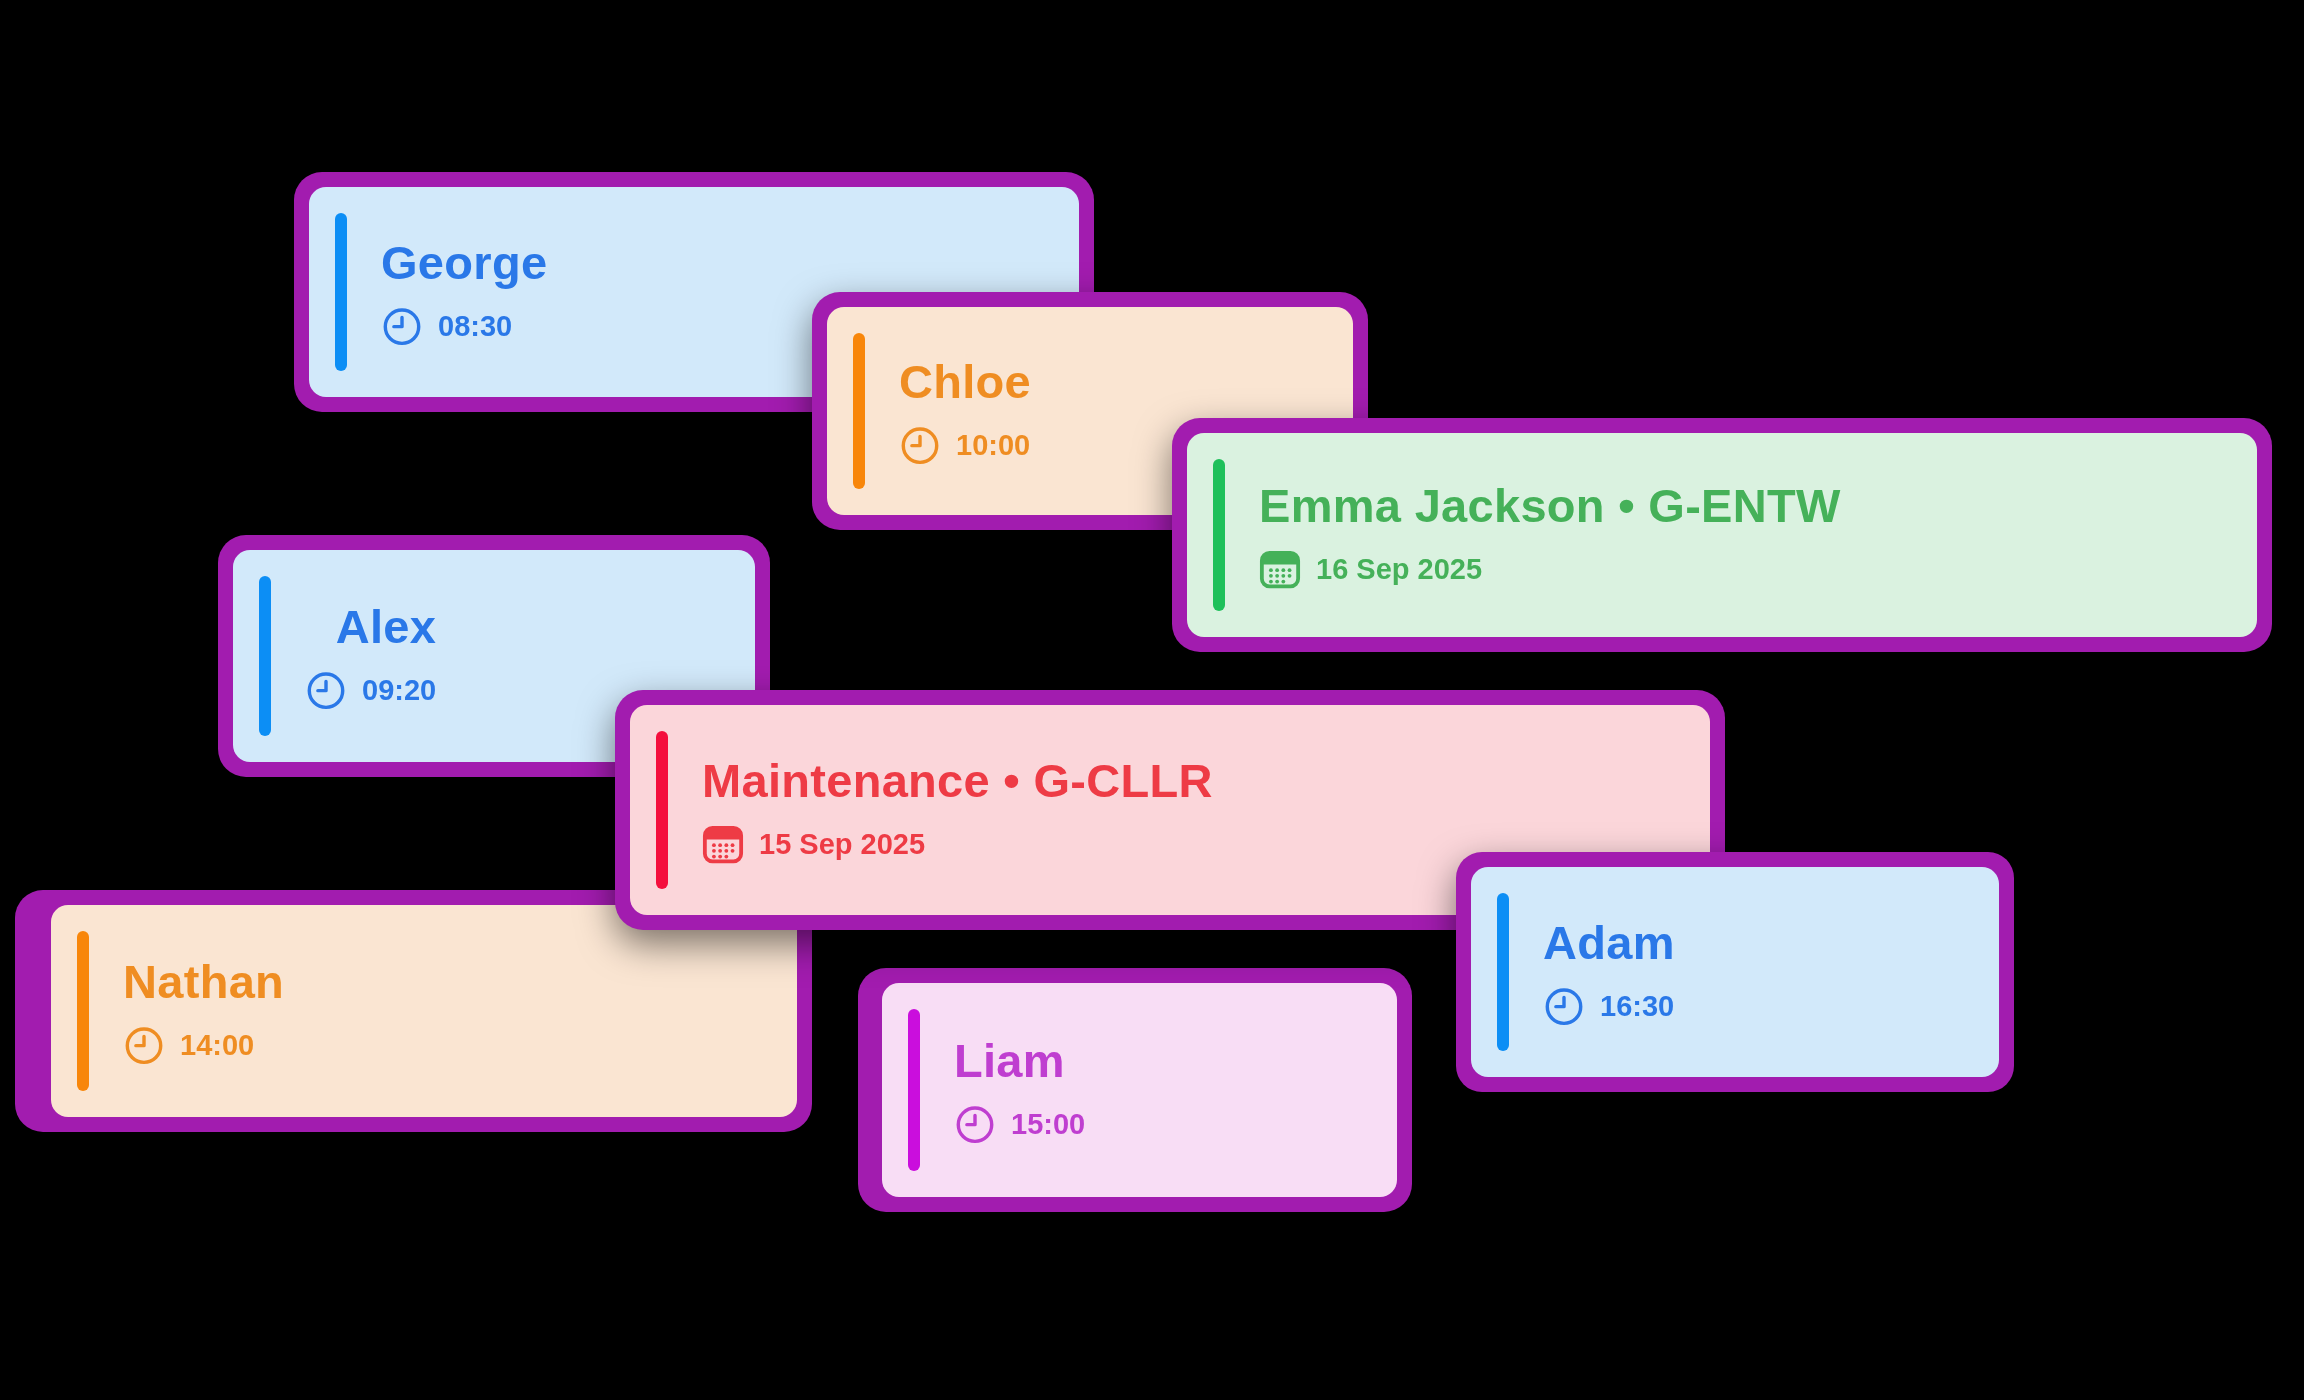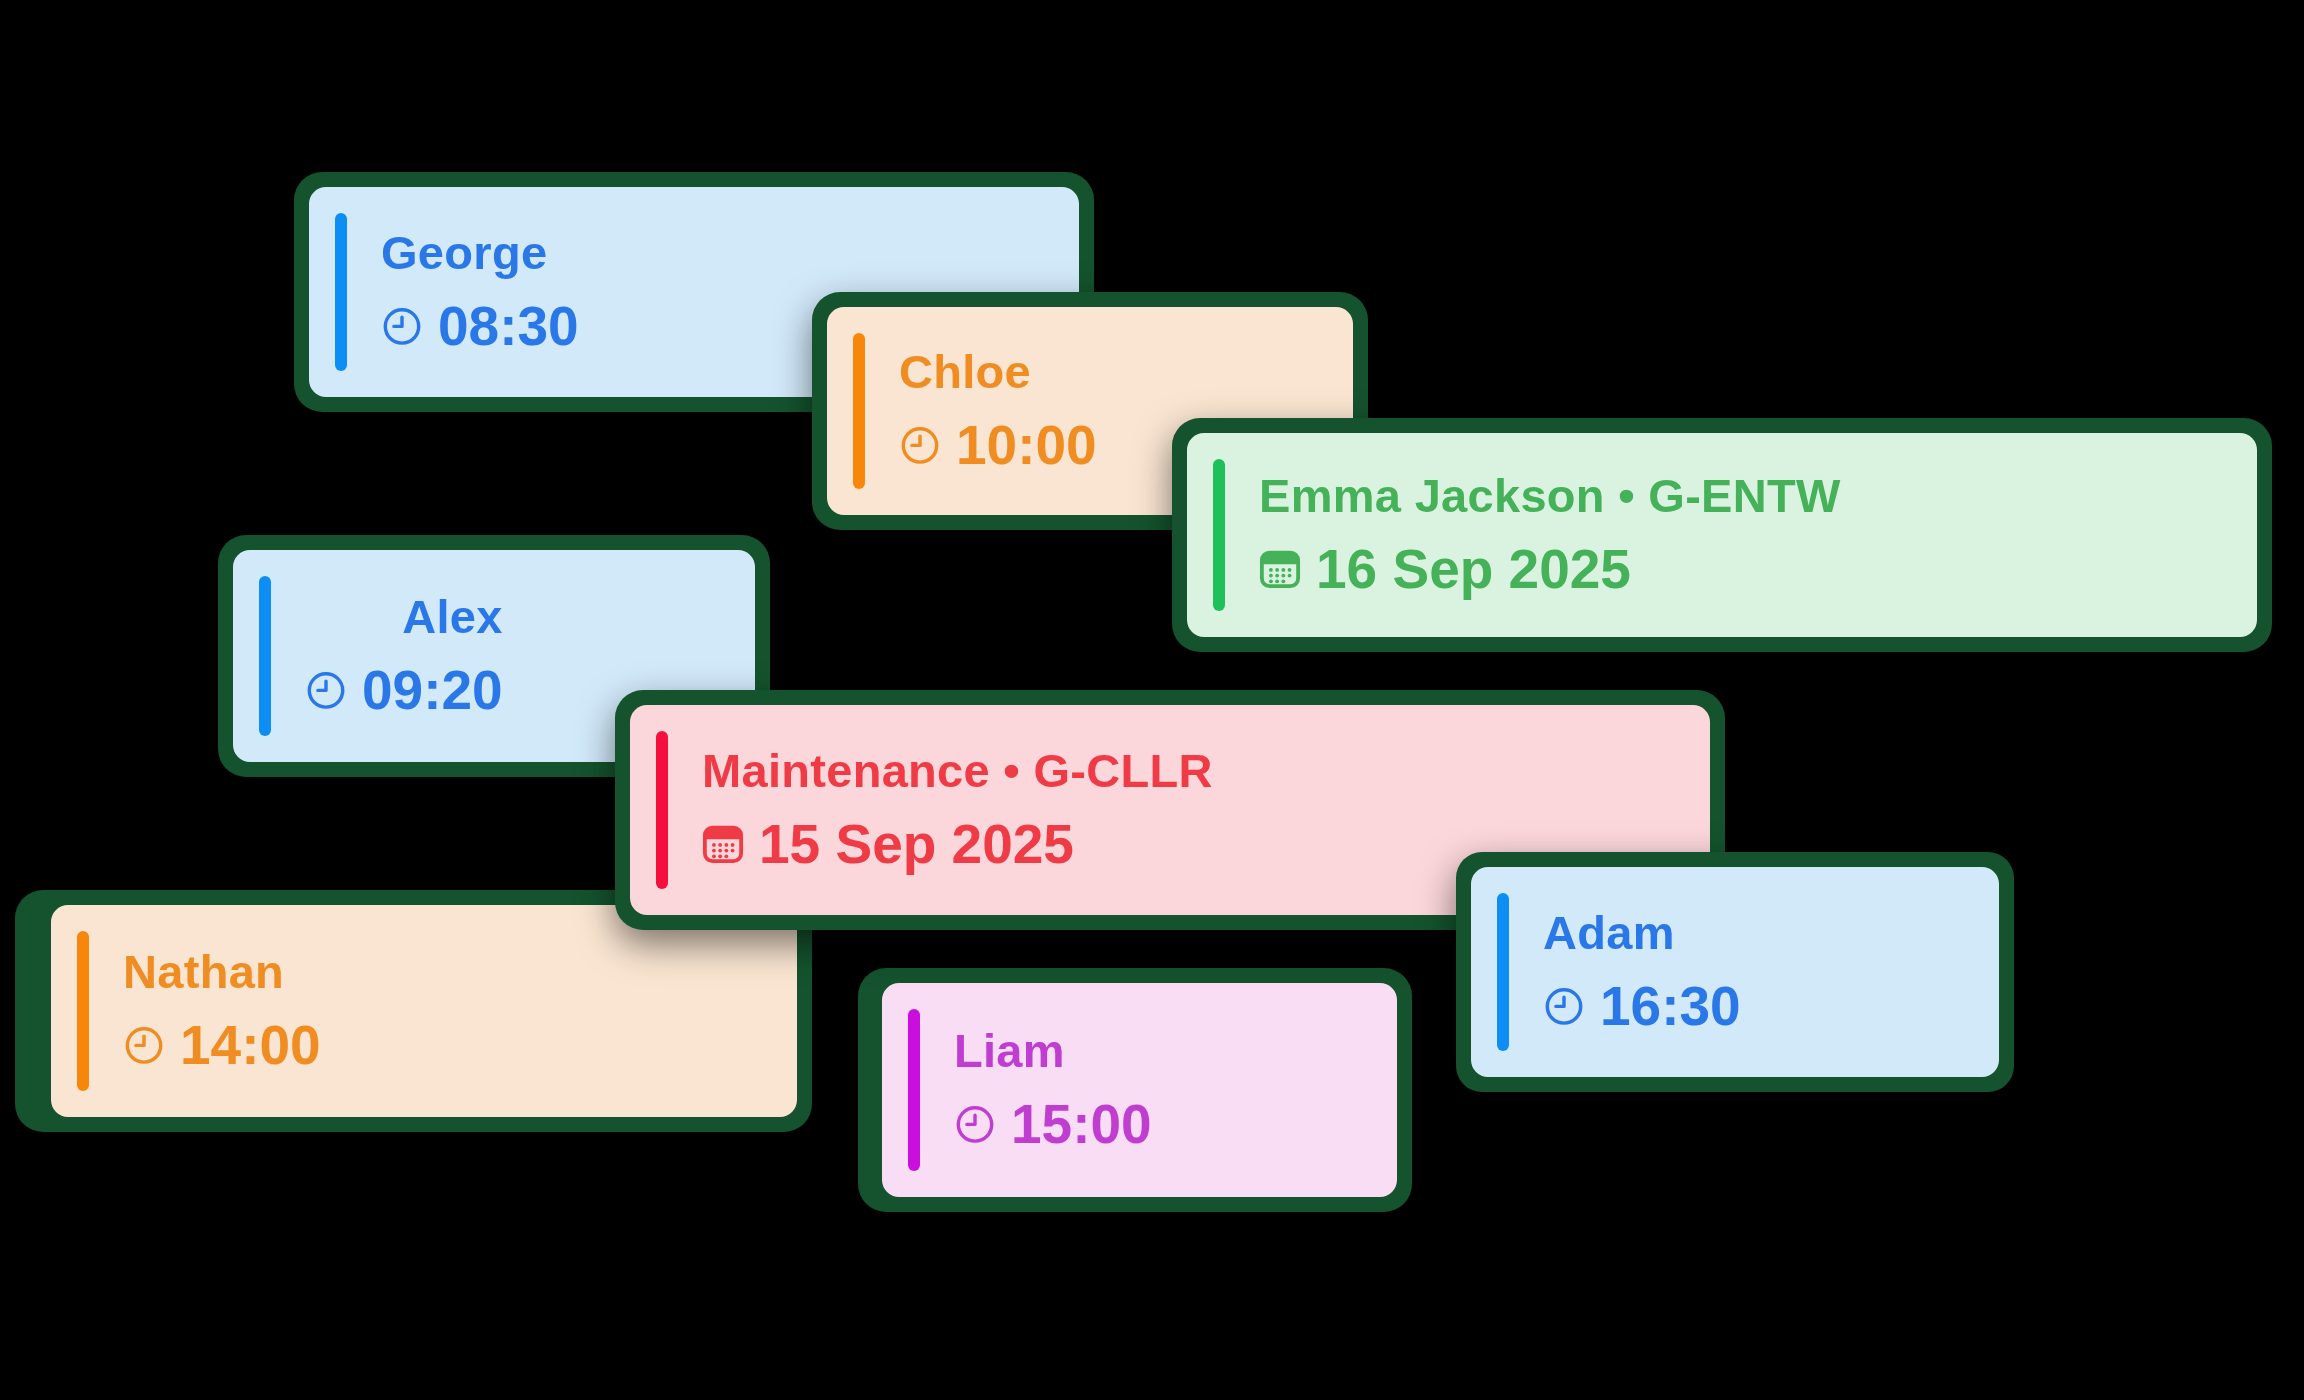--- a/index.html
+++ b/index.html
@@ -4,21 +4,21 @@
 <style>
   html,body{margin:0;padding:0;}
   body{
     width:2304px;height:1400px;
     background:#000000;
     position:relative;overflow:hidden;
     font-family:"Liberation Sans", sans-serif;
   }
   .card{
     position:absolute;
-    background:#14532d;
+    background:#a21caf;
     border-radius:28px;
     padding:15px;
     box-sizing:border-box;
     box-shadow:0 14px 36px rgba(0,0,0,0.5);
   }
   .card-inner{
     position:relative;
     width:100%;height:100%;
     background:var(--bg);
     border-radius:17px;
@@ -37,21 +37,21 @@
     color:var(--text);
   }
   .card-title{
     font-size:47px;font-weight:700;
     letter-spacing:0.3px;
     white-space:nowrap;
     line-height:1.1;
   }
   .card-meta{
     display:flex;align-items:center;gap:15px;
-    font-size:55px;font-weight:600;
+    font-size:29px;font-weight:600;
     white-space:nowrap;
     line-height:1.1;
   }
   .icon{display:inline-flex;}
   .icon svg{display:block;}
 
   
   .pos-george      {left:294px; top:172px; width:800px;  height:240px; z-index:1;}
   .pos-chloe       {left:812px; top:292px; width:556px;  height:238px; z-index:2;}
   .pos-emma        {left:1172px;top:418px; width:1100px; height:234px; z-index:3;}

